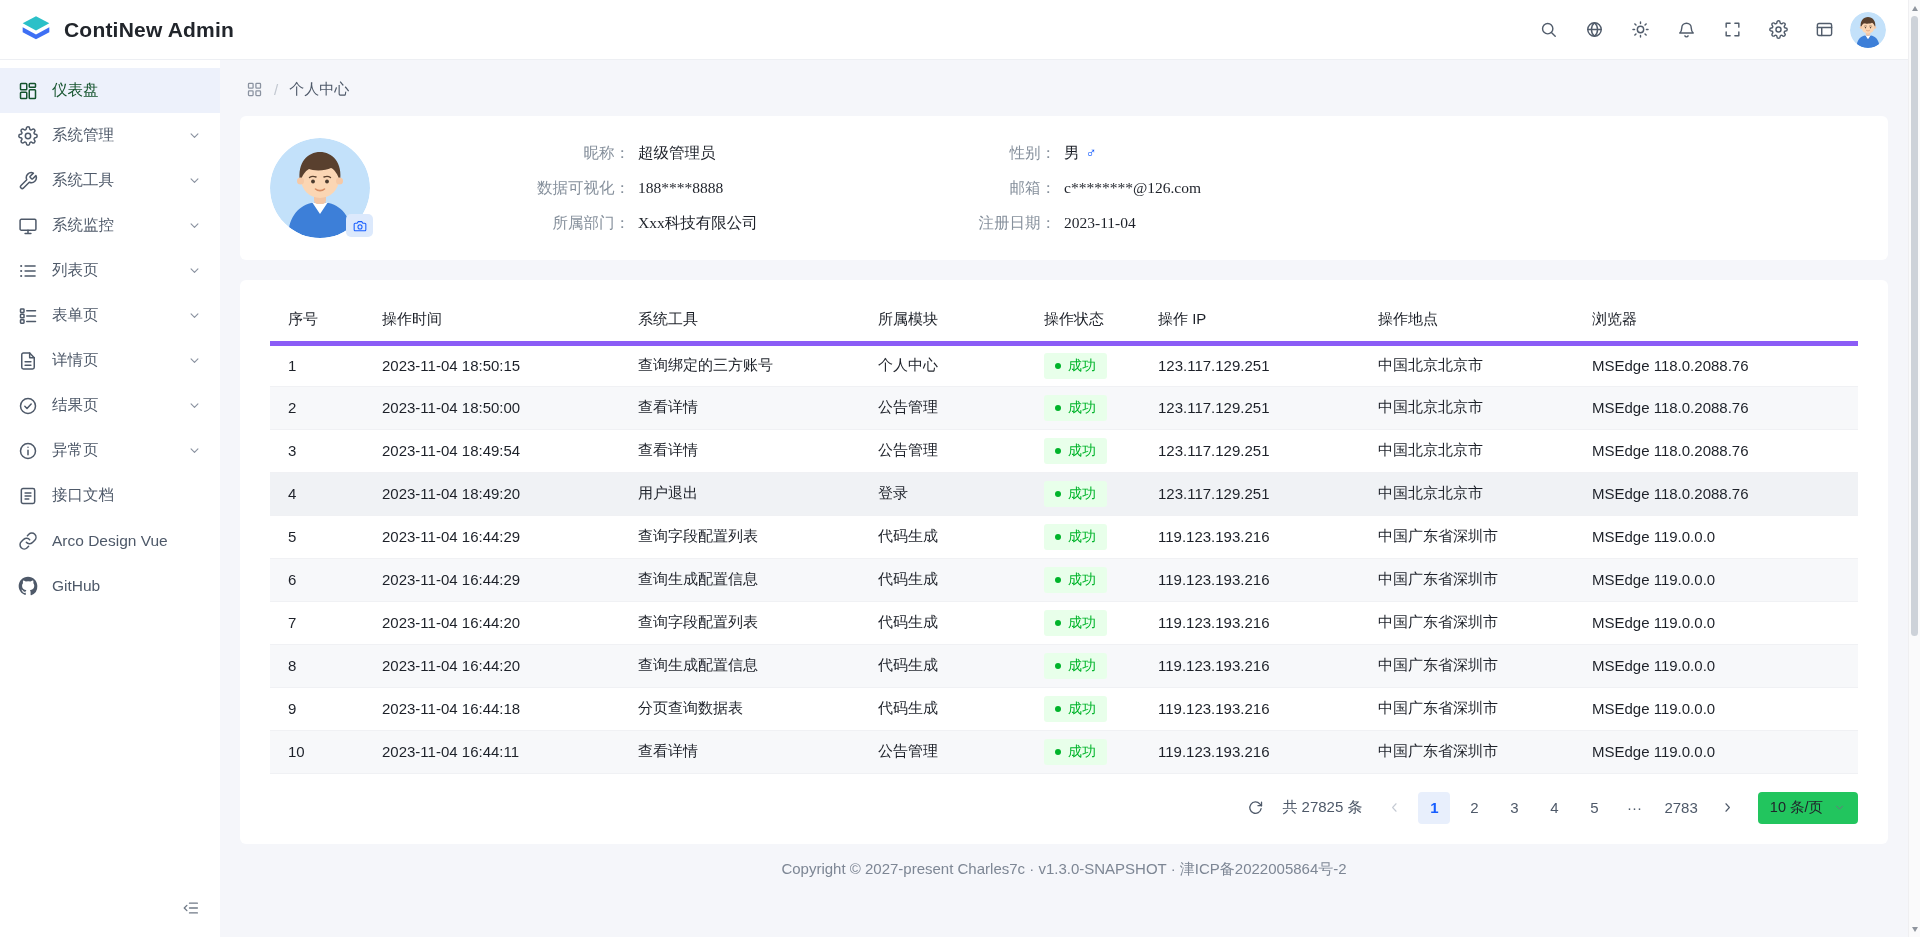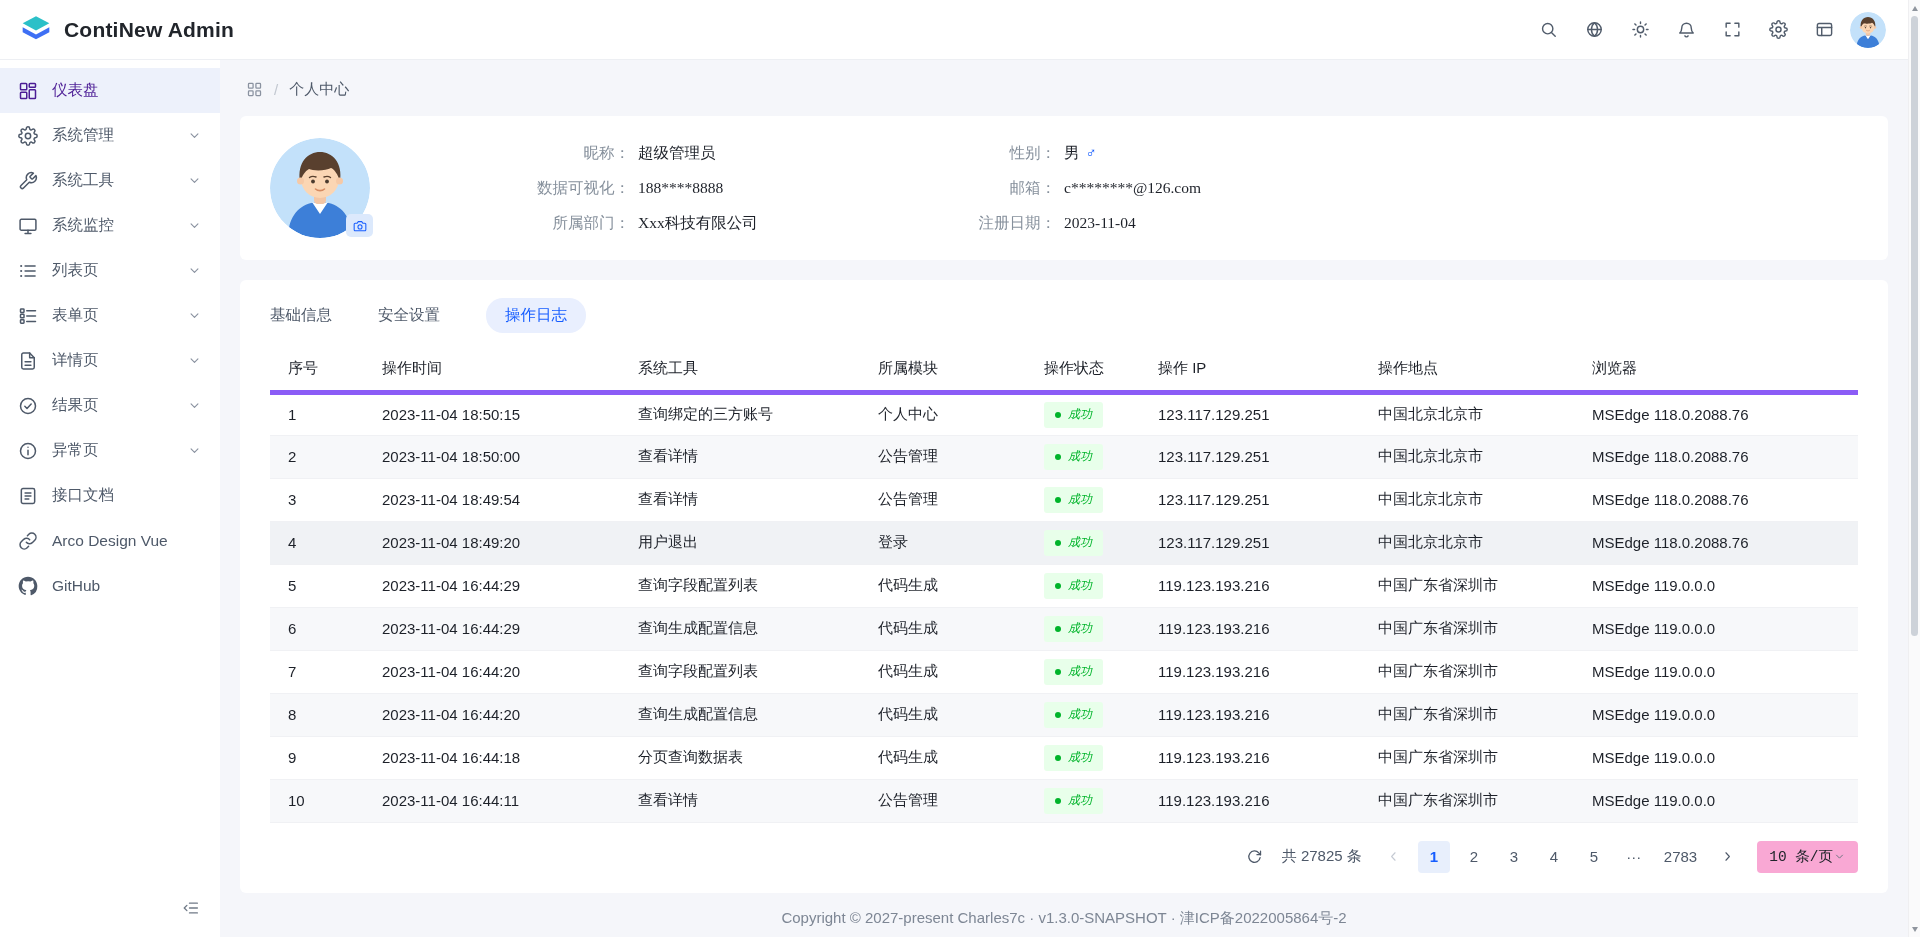--- a/index.html
+++ b/index.html
@@ -24,21 +24,21 @@
   .avatar-badge svg, .pg-size .chev svg, .collapse-btn svg { width:100%; height:100%; display:block; }
   .topbar-avatar { width:36px; height:36px; border-radius:50%; overflow:hidden; margin-left:8px;
     cursor:pointer; flex:0 0 auto; }
   .topbar-avatar span, .topbar-avatar svg { width:36px; height:36px; display:block; }
 
   
   .layout { flex:1; display:flex; min-height:0; }
   .sidebar { flex:0 0 220px; width:220px; background:#fff; padding-top:8px; position:relative; }
   .menu-item { height:45px; display:flex; align-items:center; gap:14px; padding:0 18px;
     font-size:15.5px; color:#4E5969; cursor:pointer; }
-  .menu-item.active { background:#EDF1FB; color:#4c1d95; }
+  .menu-item.active { background:#EDF1FB; color:#14532d; }
   .mi-icon { width:20px; height:20px; flex:0 0 auto; }
   .mi-label { white-space:nowrap; }
   .mi-chevron { margin-left:auto; width:15px; height:15px; color:#8A92A0; }
   .collapse-btn { position:absolute; right:16px; bottom:16px; width:26px; height:26px;
     display:flex; align-items:center; justify-content:center; color:#707A87; cursor:pointer; border-radius:4px; }
   .collapse-btn span { width:18px; height:18px; display:block; }
 
   .content { flex:1; min-width:0; padding:0 20px; display:flex; flex-direction:column; overflow:hidden; }
 
   
@@ -69,40 +69,40 @@
   .tab.active { background:#E9EFFE; color:#165DFF; padding:7px 19px; }
 
   table.log { width:100%; border-collapse:collapse; table-layout:fixed; font-size:15px; }
   .log th { text-align:left; font-weight:500; color:#1D2129; height:45px;
     border-bottom:5px solid #8b5cf6; padding:0 10px 0 4px; white-space:nowrap; }
   .log td { height:43px; color:#1D2129; border-bottom:1px solid #F0F1F4; padding:0 10px 0 4px; white-space:nowrap; }
   .log th:first-child, .log td:first-child { padding-left:18px; }
   tr.even td { background:#F7F8FA; }
   tr.hover td { background:#F0F2F5; }
   .badge { display:inline-flex; align-items:center; gap:7px; height:26px; padding:0 11px;
-    background:#E8FFEA; color:#00B42A; border-radius:3px; font-size:12px;font-style:italic; }
+    background:#E8FFEA; color:#00B42A; border-radius:3px; font-size:14px; }
   .badge .dot { width:6px; height:6px; border-radius:50%; background:#00B42A; }
 
   
   .pagination { display:flex; align-items:center; justify-content:flex-end; gap:8px;
     margin-top:18px; color:#4E5969; font-size:15px; }
   .pg-refresh { width:30px; height:30px; border:none; background:none; color:#4E5969;
     display:flex; align-items:center; justify-content:center; cursor:pointer; }
   .pg-refresh span { width:17px; height:17px; display:block; }
   .pg-total { margin:0 8px 0 4px; white-space:nowrap; }
   .pg-pages { display:flex; align-items:center; gap:8px; }
   .pg-btn { min-width:32px; height:32px; padding:0 6px; display:inline-flex; align-items:center;
     justify-content:center; border-radius:4px; color:#4E5969; background:transparent; border:none;
     font-size:15px; cursor:pointer; }
   .pg-btn.active { background:#E8EFFC; color:#165DFF; font-weight:700; }
   .pg-arrow span { width:15px; height:15px; display:block; }
   .pg-prev { color:#C5CAD3; }
-  .pg-size { display:flex; align-items:center; height:32px; padding:0 12px;
-    background:#f9a8d4; border-radius:4px; color:#20242B; cursor:pointer; margin-left:6px;
-    font-size:14.5px; white-space:nowrap;font-family:Liberation Mono, monospace; }
+  .pg-size { display:flex; align-items:center; gap:10px; height:32px; padding:0 12px;
+    background:#22c55e; border-radius:4px; color:#20242B; cursor:pointer; margin-left:6px;
+    font-size:14.5px; white-space:nowrap; }
   .pg-size .chev { width:13px; height:13px; color:#6B7480; display:block; }
 
   .page-footer { text-align:center; color:#7D8694; font-size:15px; padding:16px 0 0; }
 
   
   .scrollbar { position:fixed; top:0; right:0; width:12px; height:937px; background:#FAFAFB;
     border-left:1px solid #EFEFF1; z-index:50; }
   .sb-arrow { position:absolute; left:0; width:11px; height:14px; display:flex;
     align-items:center; justify-content:center; cursor:pointer; }
   .sb-arrow.up { top:1px; } .sb-arrow.down { bottom:1px; }
@@ -441,25 +441,20 @@
             <span class="pf-label">邮箱：</span>
             <span class="pf-value">c********@126.com</span>
             <span class="pf-label">所属部门：</span>
             <span class="pf-value">Xxx科技有限公司</span>
             <span class="pf-label">注册日期：</span>
             <span class="pf-value">2023-11-04</span>
           </div>
       </section>
 
       <section class="tabs-card">
-        <div class="tabs">
-            <div class="tab">基础信息</div>
-            <div class="tab">安全设置</div>
-            <div class="tab active">操作日志</div>
-          </div>
 
         <table class="log">
           <colgroup>
             <col style="width:108px">
               <col style="width:256px">
               <col style="width:240px">
               <col style="width:166px">
             <col style="width:114px">
               <col style="width:220px">
               <col style="width:214px">

